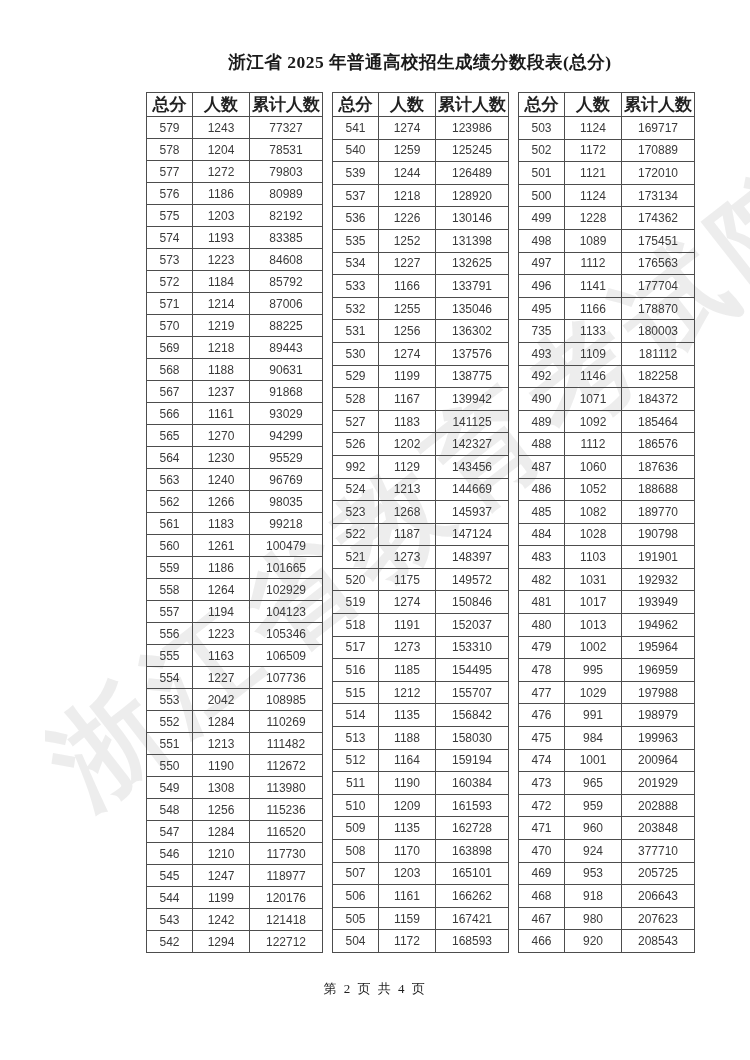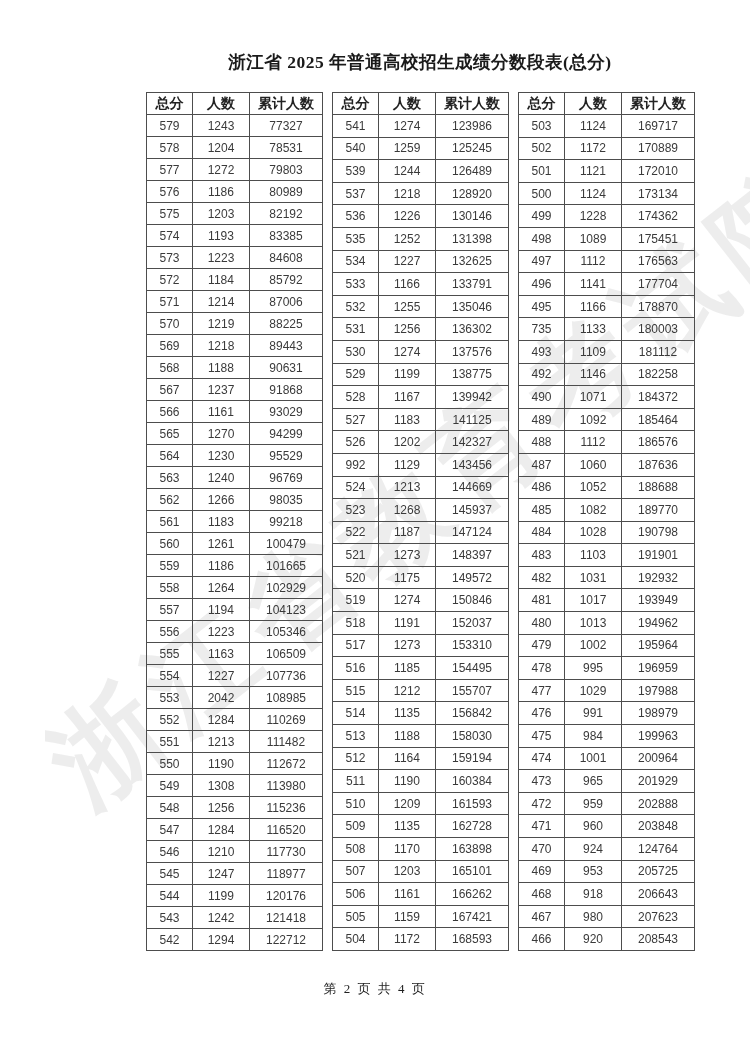--- a/index.html
+++ b/index.html
@@ -60,21 +60,21 @@
   table.score-table td {
     border: 1px solid #4d4d4d;
     height: 21px;
     padding: 0 2px;
     text-align: center;
     vertical-align: middle;
   }
   table.score-table th {
     font-family: "Liberation Serif", "DejaVu Serif", serif;
     font-weight: bold;
-    font-size: 14px;
+    font-size: 17px;
     color: #222222;
   }
   table.score-table td {
     font-family: "Liberation Sans", sans-serif;
     font-size: 12px;
     color: #3a3a3a;
   }
   col.c-score  { width: 46px; }
   col.c-count  { width: 57px; }
   col.c-cum    { width: 73px; }
@@ -677,21 +677,21 @@
             <td>202888</td>
           </tr>
           <tr>
             <td>471</td>
             <td>960</td>
             <td>203848</td>
           </tr>
           <tr>
             <td>470</td>
             <td>924</td>
-            <td>124764</td>
+            <td>377710</td>
           </tr>
           <tr>
             <td>469</td>
             <td>953</td>
             <td>205725</td>
           </tr>
           <tr>
             <td>468</td>
             <td>918</td>
             <td>206643</td>

